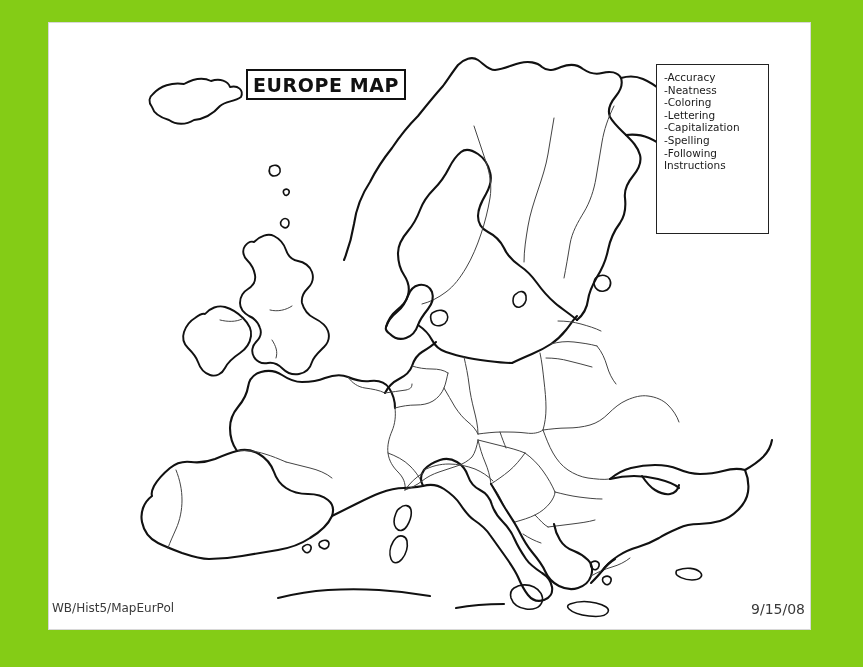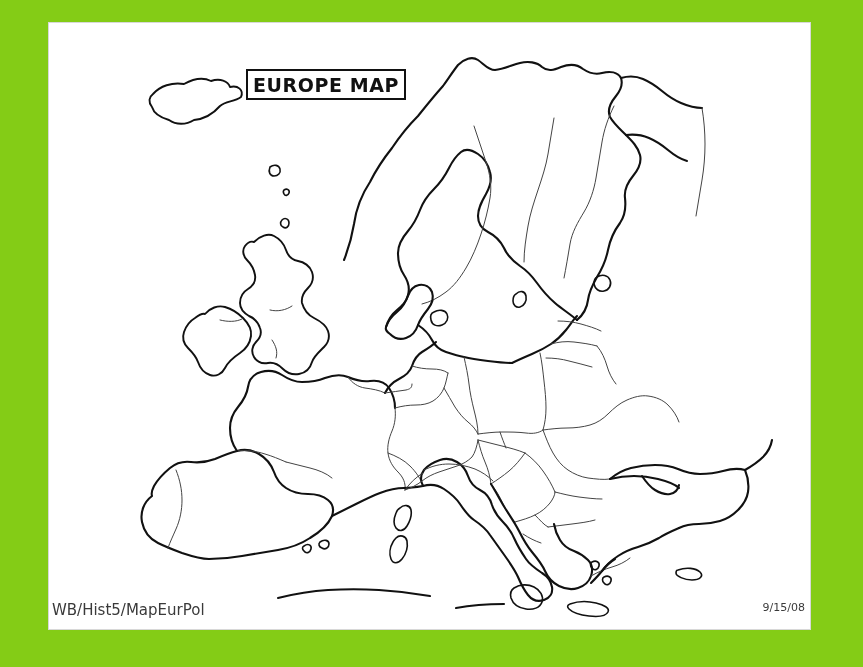--- a/index.html
+++ b/index.html
@@ -106,29 +106,29 @@
     top: 601px;
     width: 763px;
     height: 20px;
     z-index: 6;
   }
   .footer-left {
     position: absolute;
     left: 4px;
     top: 0;
     font-family: "DejaVu Sans", sans-serif;
-    font-size: 15px;
+    font-size: 12px;
     color: #3a3a3a;
   }
   .footer-right {
     position: absolute;
     right: 6px;
     top: 0;
     font-family: "DejaVu Sans", sans-serif;
-    font-size: 11px;
+    font-size: 14px;
     color: #3a3a3a;
   }
 
   .coast { fill: none; stroke: #111; stroke-width: 2.1; stroke-linejoin: round; stroke-linecap: round; }
   .border-line { fill: none; stroke: #444; stroke-width: 1.0; stroke-linejoin: round; stroke-linecap: round; }
   .island { fill: none; stroke: #111; stroke-width: 1.9; stroke-linejoin: round; stroke-linecap: round; }
   .islet { fill: none; stroke: #111; stroke-width: 1.6; stroke-linejoin: round; stroke-linecap: round; }
 </style>
 </head>
 <body>
@@ -387,20 +387,32 @@
 
       <path class="coast" d="M230,576 C246,572 263,569 280,568 C297,567 314,567 331,568 C348,569 365,571 382,574"></path>
       <path class="coast" d="M408,586 C424,583 440,582 456,582"></path>
 
     </svg>
 
     <div class="title-box">
       <span class="title-text">EUROPE MAP</span>
     </div>
 
+    <div class="rubric-box">
+      <ul class="rubric-list">
+        <li>-Accuracy</li>
+        <li>-Neatness</li>
+        <li>-Coloring</li>
+        <li>-Lettering</li>
+        <li>-Capitalization</li>
+        <li>-Spelling</li>
+        <li>-Following</li>
+        <li>Instructions</li>
+      </ul>
+    </div>
   </div>
 
   <div class="footer">
     <span class="footer-left">WB/Hist5/MapEurPol</span>
     <span class="footer-right">9/15/08</span>
   </div>
 
 </div>
 
 </body></html>

